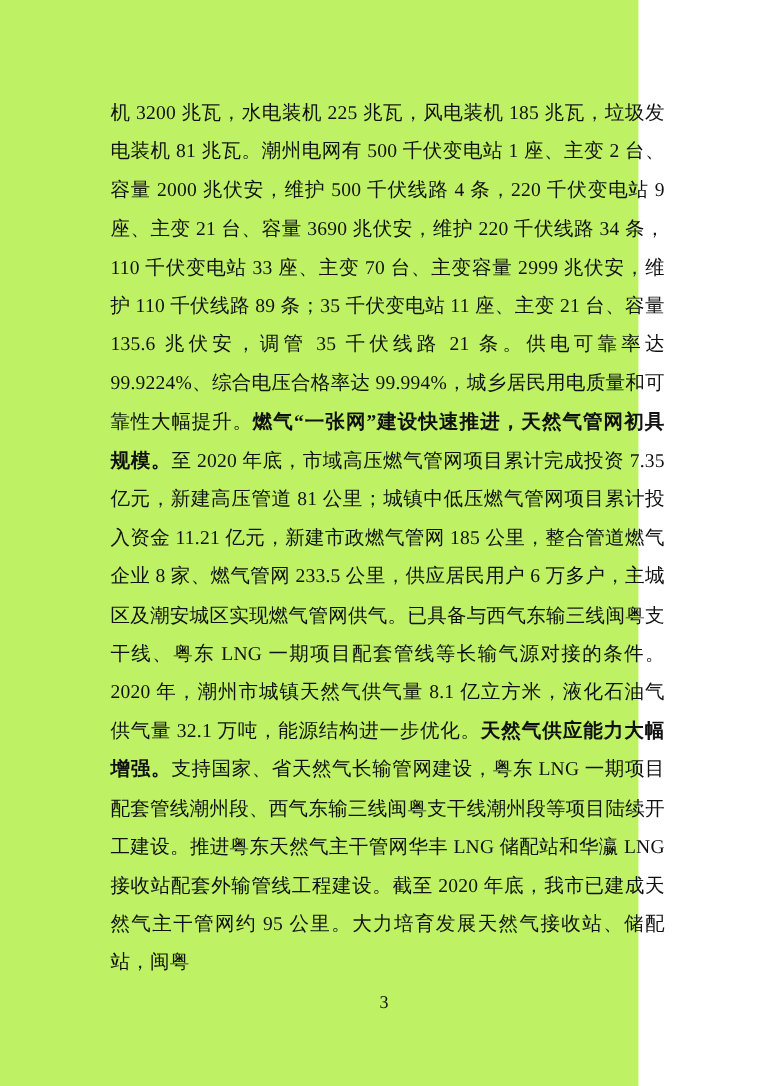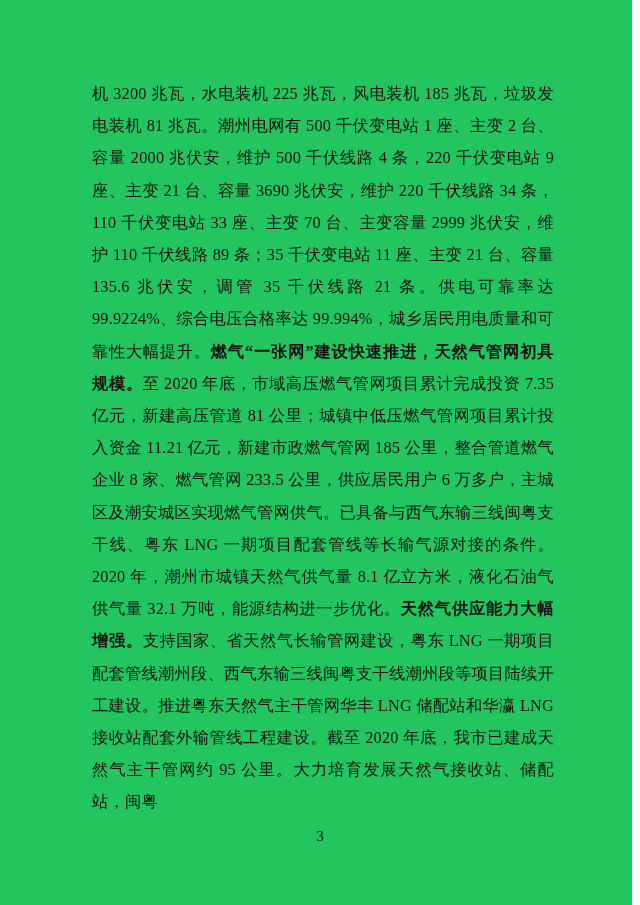--- a/index.html
+++ b/index.html
@@ -12,23 +12,23 @@
     background: #ffffff;
     font-family: "Liberation Serif", "DejaVu Serif", serif;
     color: #1a1a1a;
     overflow: hidden;
     position: relative;
   }
   .page {
     position: absolute;
     left: 0;
     top: 0;
-    width: 632px;
+    width: 532px;
     height: 905px;
-    background: #22c55e;
+    background: #bef264;
     box-sizing: border-box;
   }
   .content {
     position: absolute;
     left: 92px;
     top: 78px;
     width: 462px;
   }
   .para {
     margin: 0;

